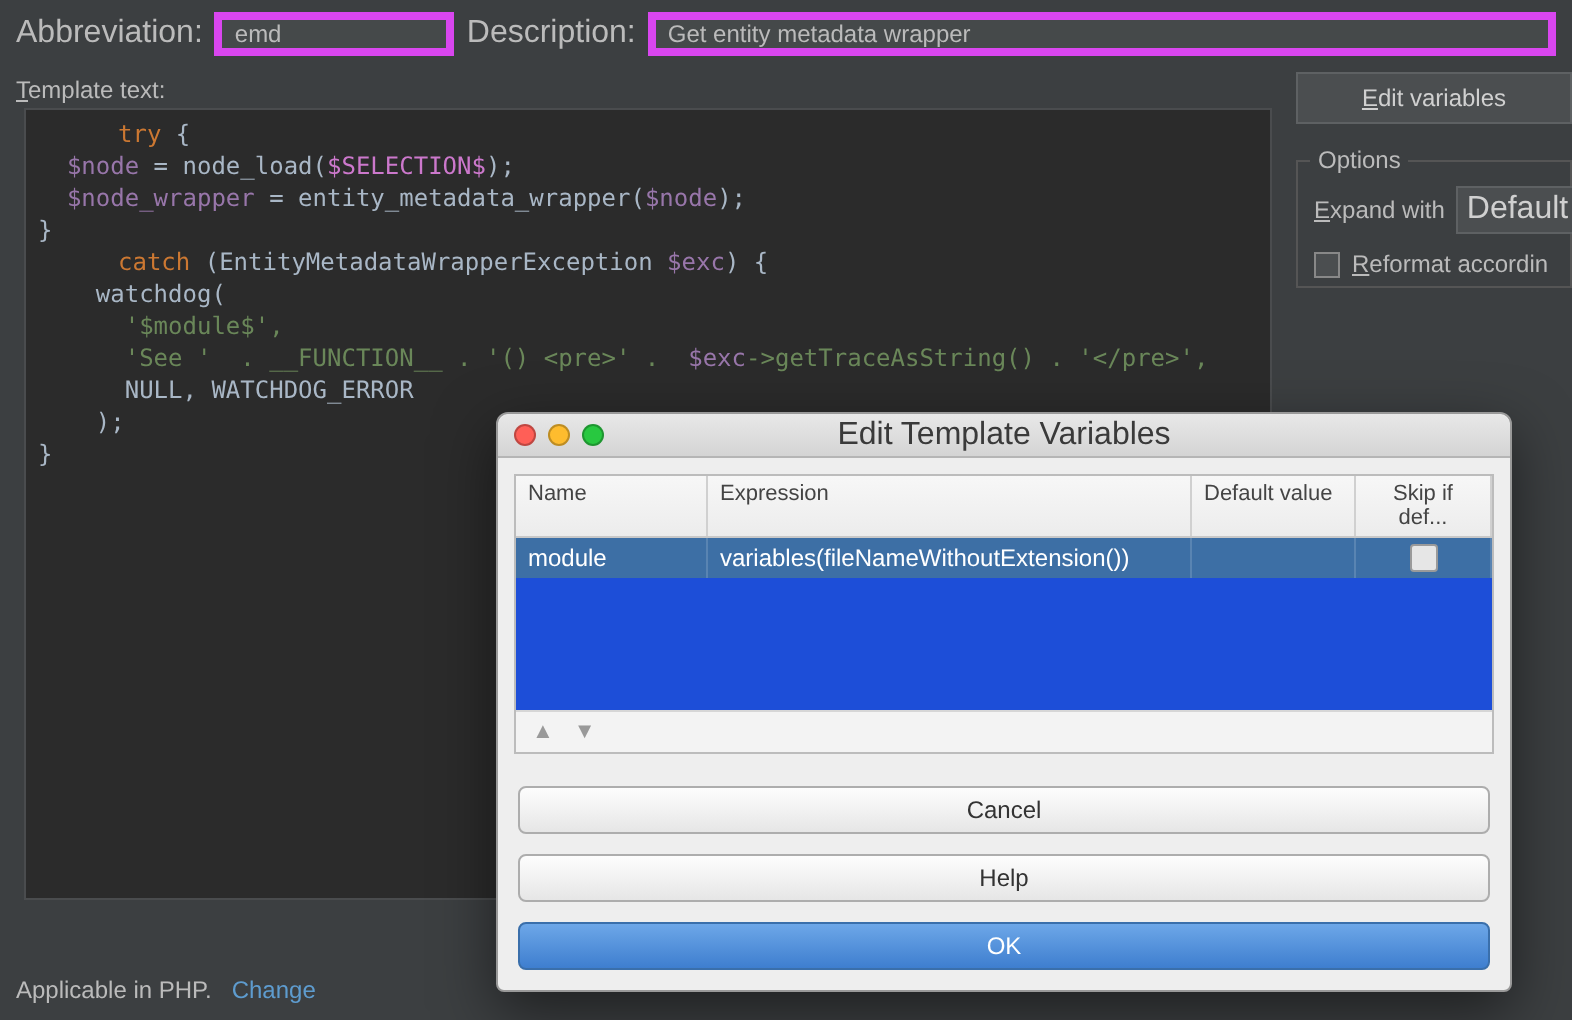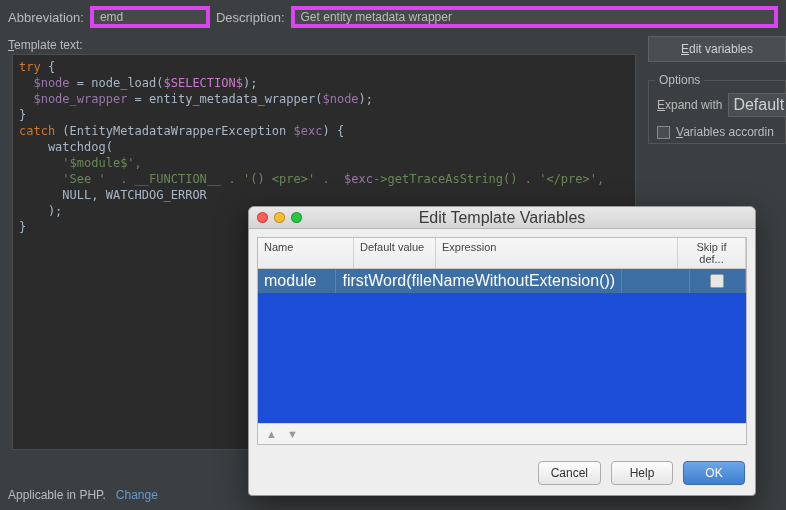--- a/index.html
+++ b/index.html
@@ -1,24 +1,24 @@
 <!DOCTYPE html>
 <html><head>
 <meta charset="utf-8">
 <style>
 * { box-sizing: border-box; margin: 0; padding: 0; }
 body { font-family: -apple-system, "Lucida Grande", Arial, sans-serif; font-size: 12px; background: #3c3f41; color: #bbbbbb; width: 786px; height: 510px; overflow: hidden; position: relative; }
 .top-row { display: flex; align-items: center; padding: 6px 8px; gap: 6px; }
-.top-row label { color: #bbbbbb; font-size: 13px; }
+.top-row label { color: #bbbbbb; font-size: 16px; }
 .text-input { background: #45494a; border: 4px solid #d946ef; color: #bbbbbb; padding: 0 6px; font-size: 12px; height: 22px; }
 .abbrev-input { width: 120px; }
 .desc-input { flex: 1; }
 .section-label { display: block; padding: 4px 8px 2px 8px; color: #bbbbbb; font-size: 12px; }
 .template-area { position: absolute; left: 12px; top: 54px; width: 624px; height: 396px; background: #2b2b2b; border: 1px solid #4a4c4e; font-family: Menlo, Consolas, monospace; font-size: 12px; line-height: 16px; padding: 4px 6px; color: #a9b7c6; white-space: pre; overflow: hidden; }
-.kw { color: #cc7832; }
+.kw { color: #cc7832; margin-left: 40px; }
 .str { color: #6a8759; }
 .var { color: #9876aa; }
 .sel { color: #cc78cc; }
 .right-panel { position: absolute; left: 648px; top: 36px; width: 138px; }
 .edit-vars-btn { display: block; width: 100%; background: #4b4e50; border: 1px solid #5e6163; color: #d0d0d0; padding: 5px 0; font-size: 12px; text-align: center; margin-bottom: 18px; cursor: pointer; }
 .options-border { border: 1px solid #555; padding-top: 8px; position: relative; }
 .options-title { position: absolute; top: -8px; left: 6px; background: #3c3f41; padding: 0 4px; color: #bbbbbb; font-size: 12px; }
 .opt-row { display: flex; align-items: center; gap: 6px; padding: 4px 8px; color: #bbbbbb; white-space: nowrap; }
 .combo { background: #4b4e50; border: 1px solid #5e6163; color: #d0d0d0; padding: 2px 4px; font-size: 16px; }
 .checkbox-sq { width: 13px; height: 13px; border: 1px solid #888; background: #4b4e50; display: inline-block; }
@@ -36,28 +36,28 @@
 .titlebar-title { position: absolute; left: 0; right: 0; text-align: center; color: #3a3a3a; font-size: 16px; }
 .dialog-body { flex: 1; padding: 8px; display: flex; flex-direction: column; }
 .table-wrap { flex: 1; border: 1px solid #bcbcbc; background: #1d4ed8; display: flex; flex-direction: column; }
 .thead { display: flex; background: linear-gradient(#f7f7f7,#ececec); border-bottom: 1px solid #c8c8c8; font-size: 11px; color: #444; }
 .th { padding: 3px 6px; border-right: 1px solid #d0d0d0; }
 .col-name { width: 96px; }
 .col-expr { flex: 1; }
 .col-def { width: 82px; }
 .col-skip { width: 68px; text-align: center; }
 .tbody { flex: 1; }
-.trow { display: flex; font-size: 16px; }
+.trow { display: flex; font-size: 12px; }
 .trow.selected { background: #3d6fa5; color: #fff; }
 .td { padding: 3px 6px; border-right: 1px solid rgba(255,255,255,0.15); }
 .td.col-skip { display: flex; justify-content: center; align-items: center; }
 .skip-box { width: 14px; height: 14px; background: #e6e6e6; border: 1px solid #9a9a9a; border-radius: 2px; }
 .row-controls { padding: 4px 8px; display: flex; gap: 10px; color: #999; font-size: 11px; border-top: 1px solid #d6d6d6; background: #f3f3f3; }
 .arrow-btn { cursor: pointer; }
-.dialog-buttons { display: flex; justify-content: flex-end; gap: 10px; padding: 8px 10px 10px 10px; }
+.dialog-buttons { display: flex; justify-content: flex-end; gap: 10px; padding: 8px 10px 10px 10px; flex-direction: column; }
 .dbtn { min-width: 62px; padding: 4px 12px; font-size: 12px; border: 1px solid #adadad; border-radius: 4px; background: linear-gradient(#fdfdfd,#e6e6e6); color: #333; cursor: pointer; }
 .dbtn.primary { background: linear-gradient(#6da7e8,#3e7ecf); border-color: #3a6fab; color: #fff; }
 .underline-first::first-letter { text-decoration: underline; }
 </style>
 </head>
 <body>
 
 <div class="top-row">
   <label>Abbreviation:</label>
   <input class="text-input abbrev-input" value="emd" style="">
@@ -82,21 +82,21 @@
 <div class="right-panel">
   <button class="edit-vars-btn underline-first">Edit variables</button>
   <div class="options-border">
     <span class="options-title">Options</span>
     <div class="opt-row">
       <span class="underline-first">Expand with</span>
       <span class="combo">Default (</span>
     </div>
     <div class="opt-row">
       <span class="checkbox-sq"></span>
-      <span class="underline-first">Variables accordin</span>
+      <span class="underline-first">Reformat accordin</span>
     </div>
   </div>
 </div>
 
 <div class="bottom-bar">
   <span>Applicable in PHP.</span>
   <span class="link">Change</span>
 </div>
 
 <div class="dialog">
@@ -105,28 +105,28 @@
       <span class="dot red"></span>
       <span class="dot yellow"></span>
       <span class="dot green"></span>
     </div>
     <div class="titlebar-title">Edit Template Variables</div>
   </div>
   <div class="dialog-body">
     <div class="table-wrap">
       <div class="thead">
         <div class="th col-name">Name</div>
+        <div class="th col-expr">Expression</div>
         <div class="th col-def">Default value</div>
-        <div class="th col-expr">Expression</div>
         <div class="th col-skip">Skip if def...</div>
       </div>
       <div class="tbody">
         <div class="trow selected">
           <div class="td col-name">module</div>
-          <div class="td col-expr">firstWord(fileNameWithoutExtension())</div>
+          <div class="td col-expr">variables(fileNameWithoutExtension())</div>
           <div class="td col-def"></div>
           <div class="td col-skip">
               <span class="skip-box"></span>
             </div>
         </div>
       </div>
       <div class="row-controls">
         <span class="arrow-btn">▲</span>
         <span class="arrow-btn">▼</span>
       </div>

